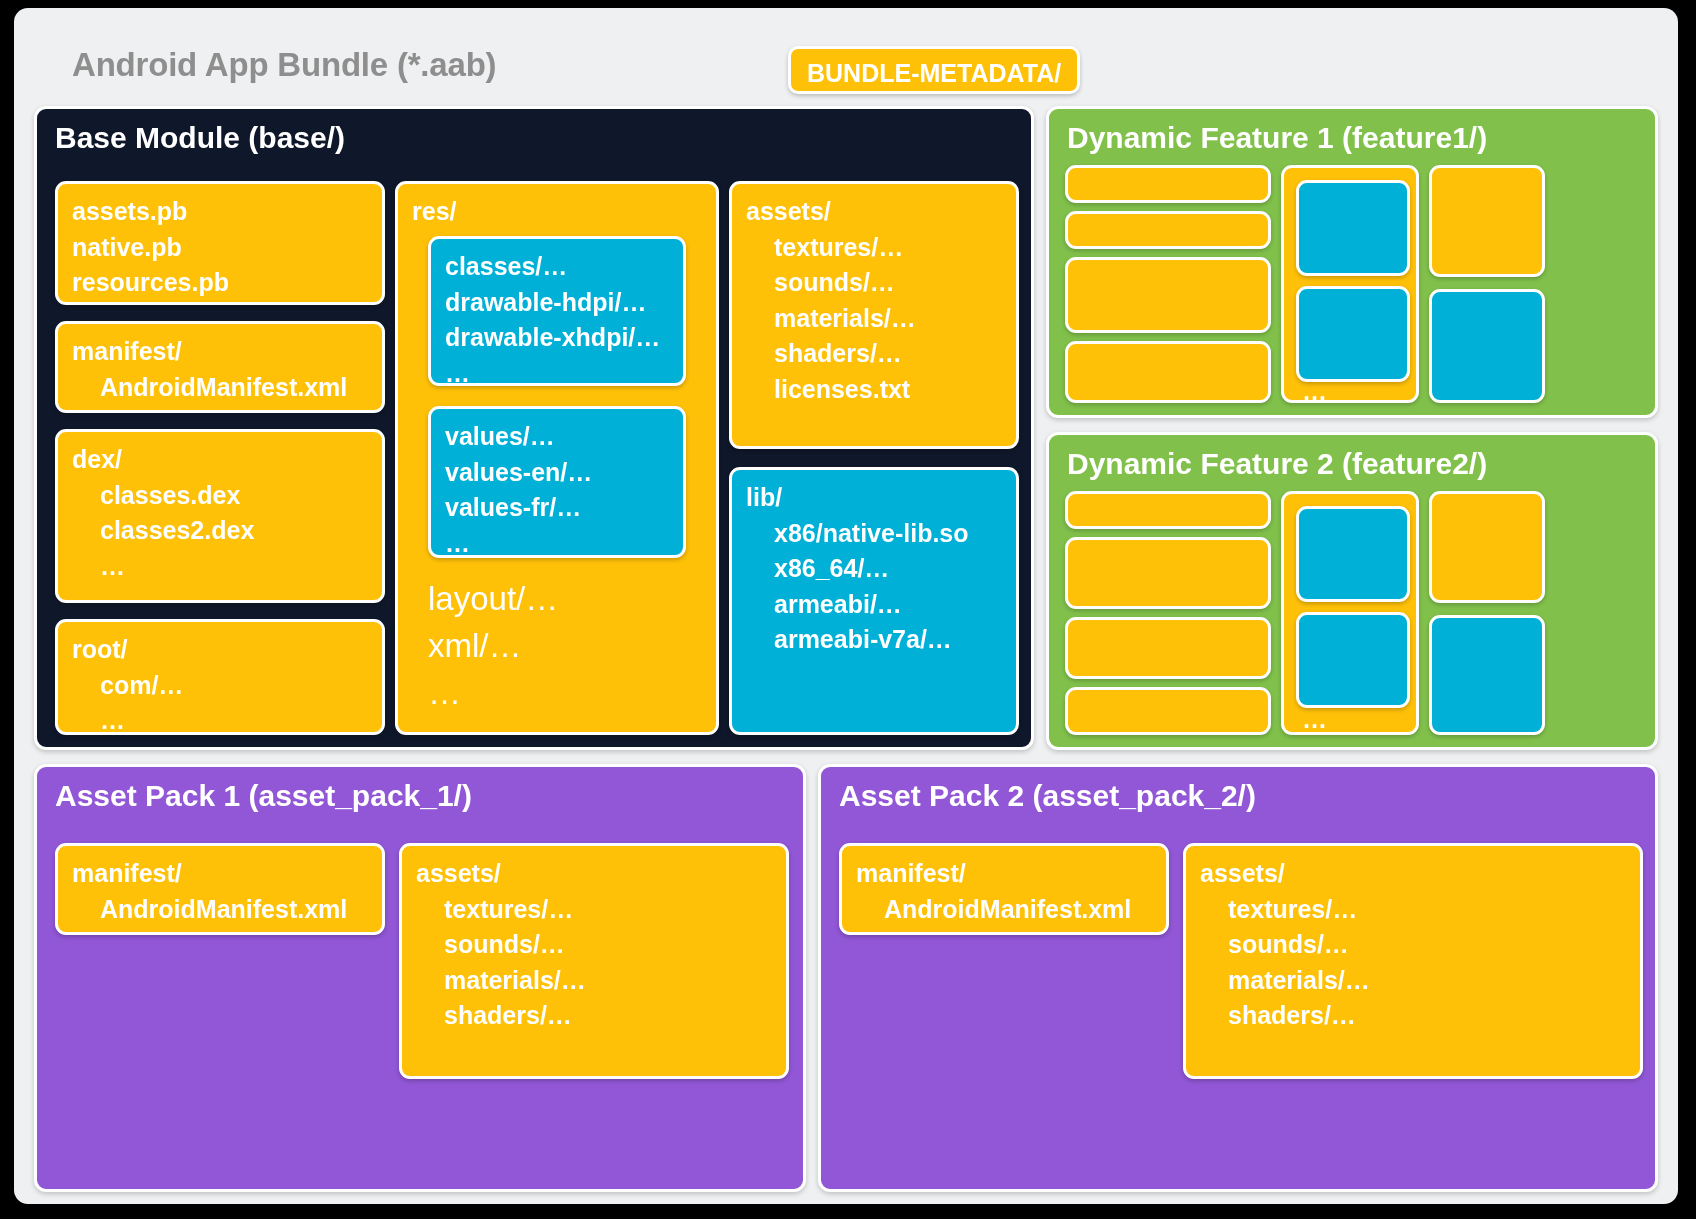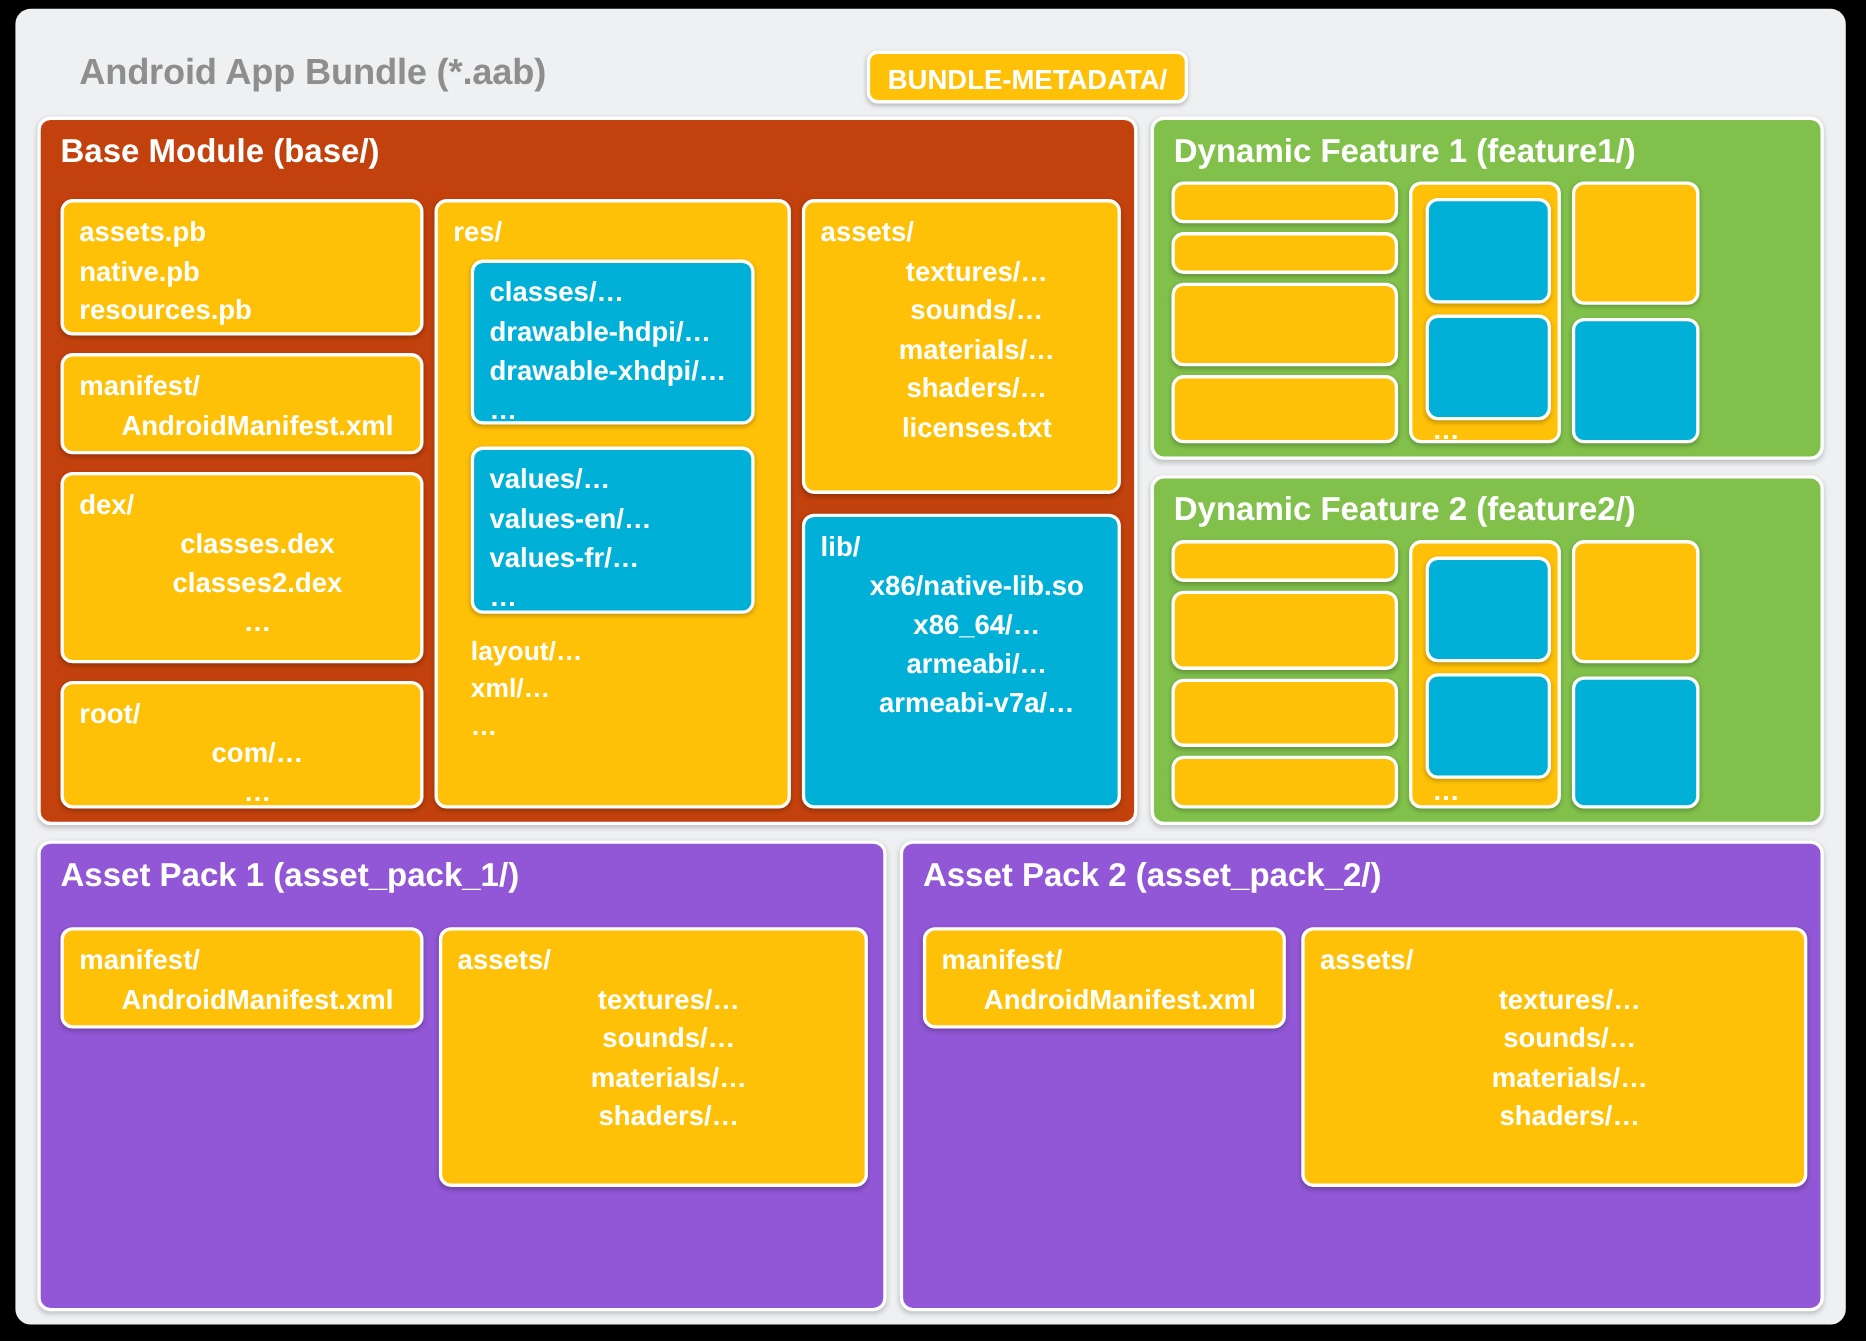--- a/index.html
+++ b/index.html
@@ -81,21 +81,21 @@
     color: #ffffff;
     white-space: nowrap;
   }
 
   
   #base-module {
     left: 20px;
     top: 98px;
     width: 1000px;
     height: 644px;
-    background: #c2410c;
+    background: #0f172a;
   }
   
   .feature-module { background: #81c14b; }
   #feature-1 { left: 1032px; top: 98px;  width: 612px; height: 312px; }
   #feature-2 { left: 1032px; top: 424px; width: 612px; height: 318px; }
 
   
   .asset-pack-module { background: #9157d6; }
   #asset-pack-1 { left: 20px;  top: 756px; width: 772px; height: 428px; padding-left: 28px; }
   #asset-pack-2 { left: 804px; top: 756px; width: 840px; height: 428px; }
@@ -109,39 +109,39 @@
     box-shadow: 0 2px 4px rgba(0,0,0,0.22);
     color: #ffffff;
     font-size: 25px;
     font-weight: bold;
     line-height: 1.42;
     padding: 10px 14px;
     overflow: hidden;
   }
   .box-yellow { background: #ffc107; }
   .box-cyan   { background: #00b0d7; }
-  .indent  { padding-left: 28px; display: block; text-align: center; }
+  .indent  { padding-left: 28px; display: block; }
   .plain   { display: block; }
 
   
   #base-col1-pb       { left: 18px;  top: 72px;  width: 330px; height: 124px; }
   #base-col1-manifest { left: 18px;  top: 212px; width: 330px; height: 92px;  }
   #base-col1-dex      { left: 18px;  top: 320px; width: 330px; height: 174px; }
   #base-col1-root     { left: 18px;  top: 510px; width: 330px; height: 116px; }
 
   #base-col2-res      { left: 358px; top: 72px;  width: 324px; height: 554px; }
   #res-drawable       { left: 30px;  top: 52px;  width: 258px; height: 150px; }
   #res-values         { left: 30px;  top: 222px; width: 258px; height: 152px; }
   #res-tail {
     position: absolute;
     left: 30px;
     top: 392px;
     color: #ffffff;
-    font-size: 24px;
-    font-weight: bold;
+    font-size: 33px;
+    font-weight: normal;
     line-height: 1.42;
   }
 
   #base-col3-assets   { left: 692px; top: 72px;  width: 290px; height: 268px; }
   #base-col3-lib      { left: 692px; top: 358px; width: 290px; height: 268px; }
 
   
   .ap-manifest { top: 76px; height: 92px; }
   .ap-assets   { top: 76px; }
 

